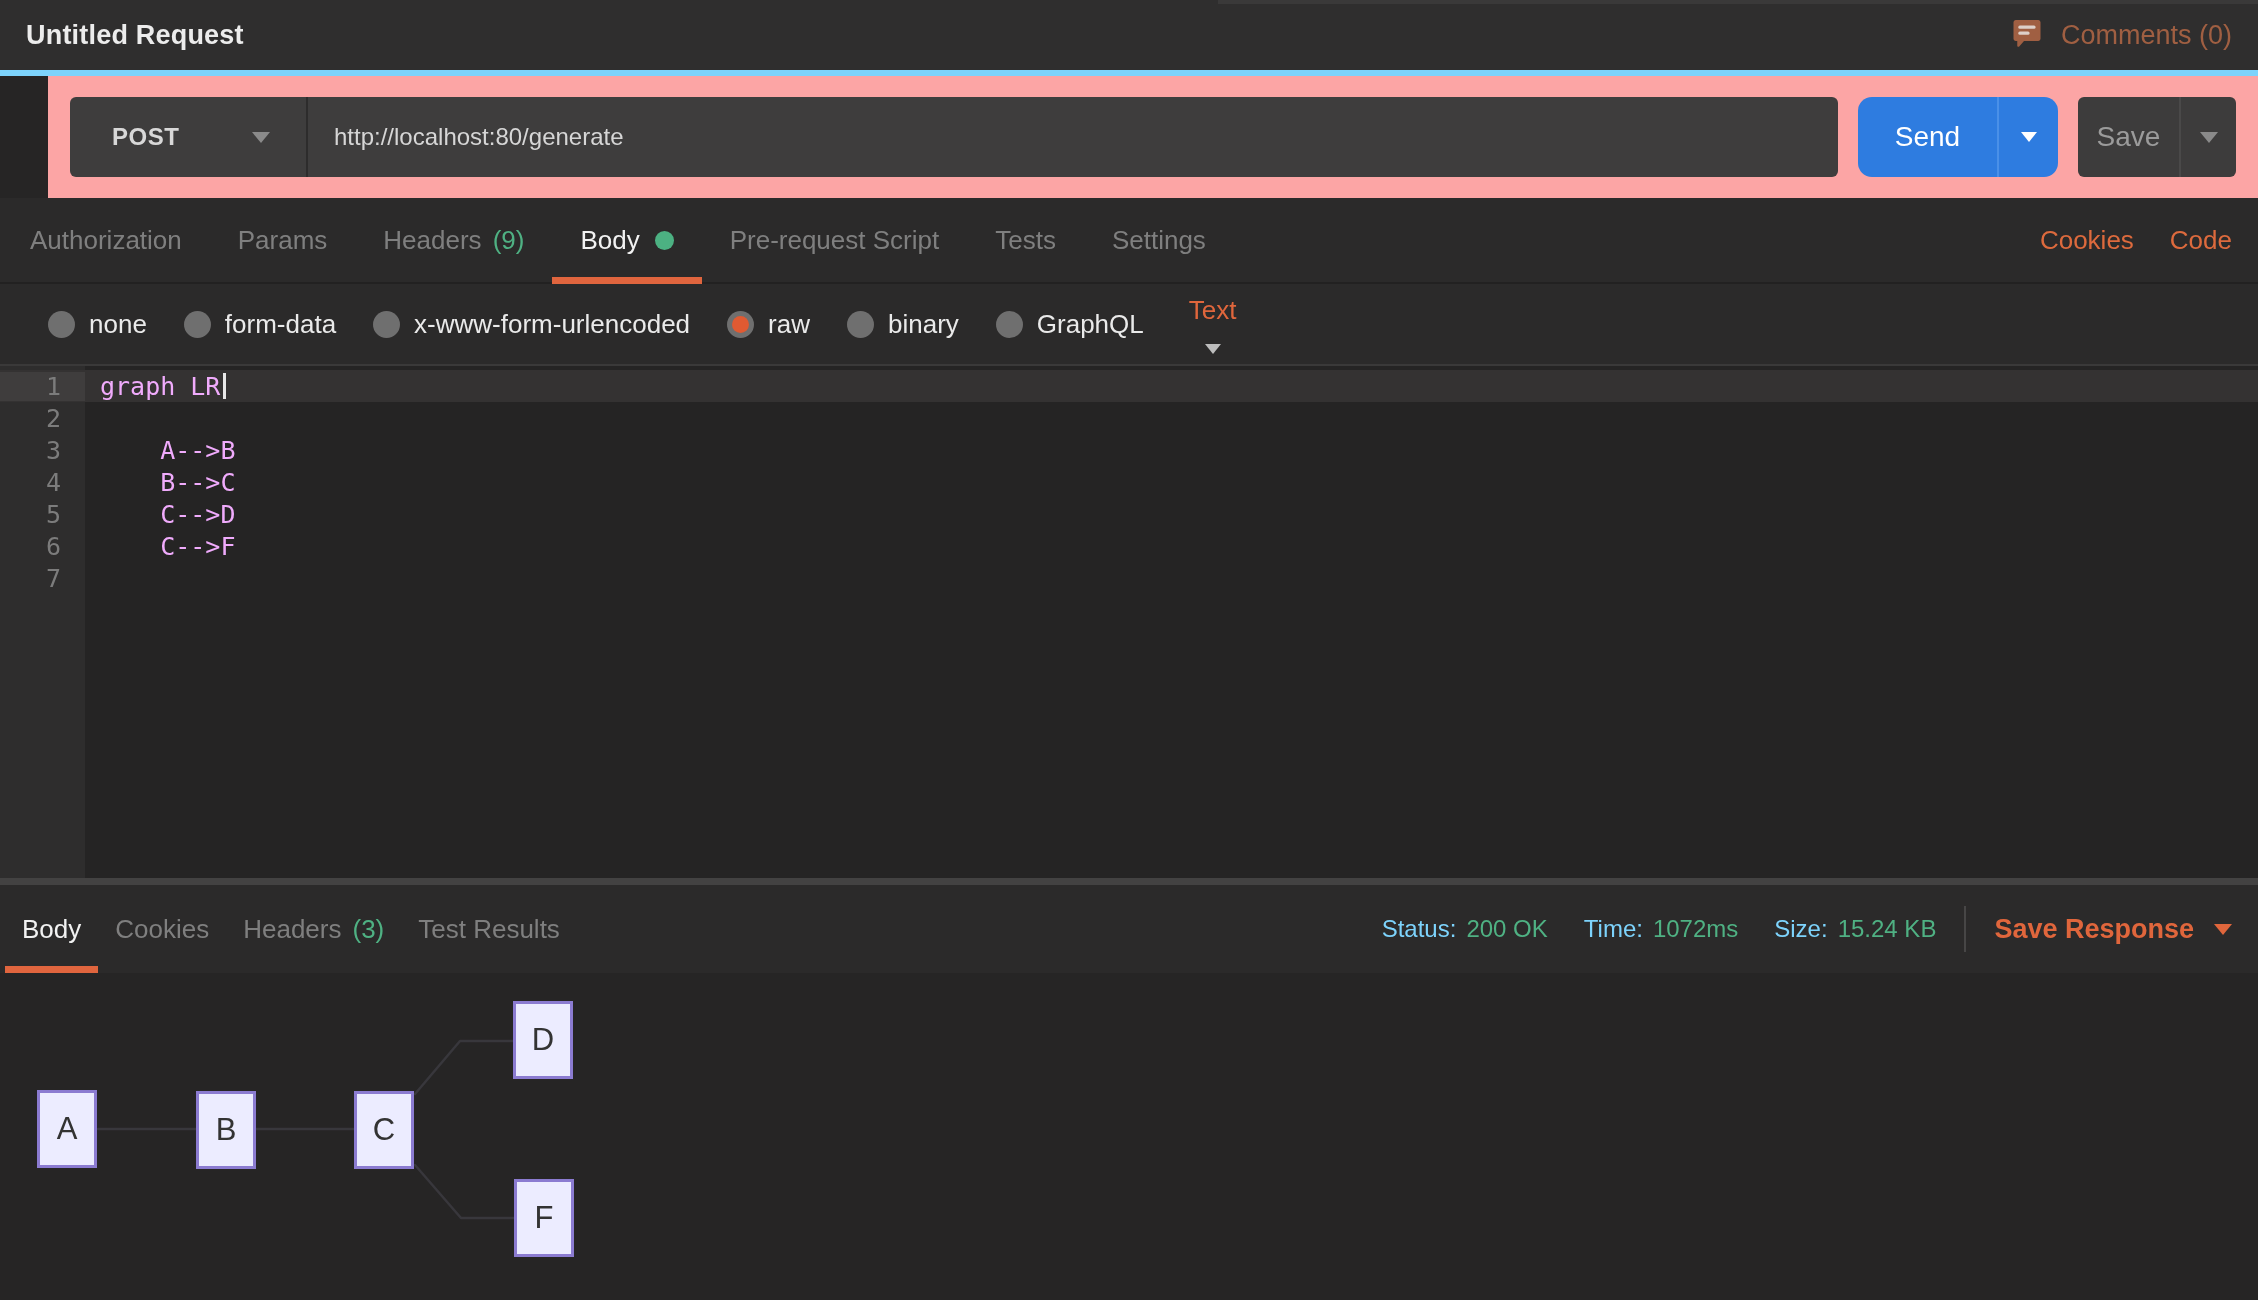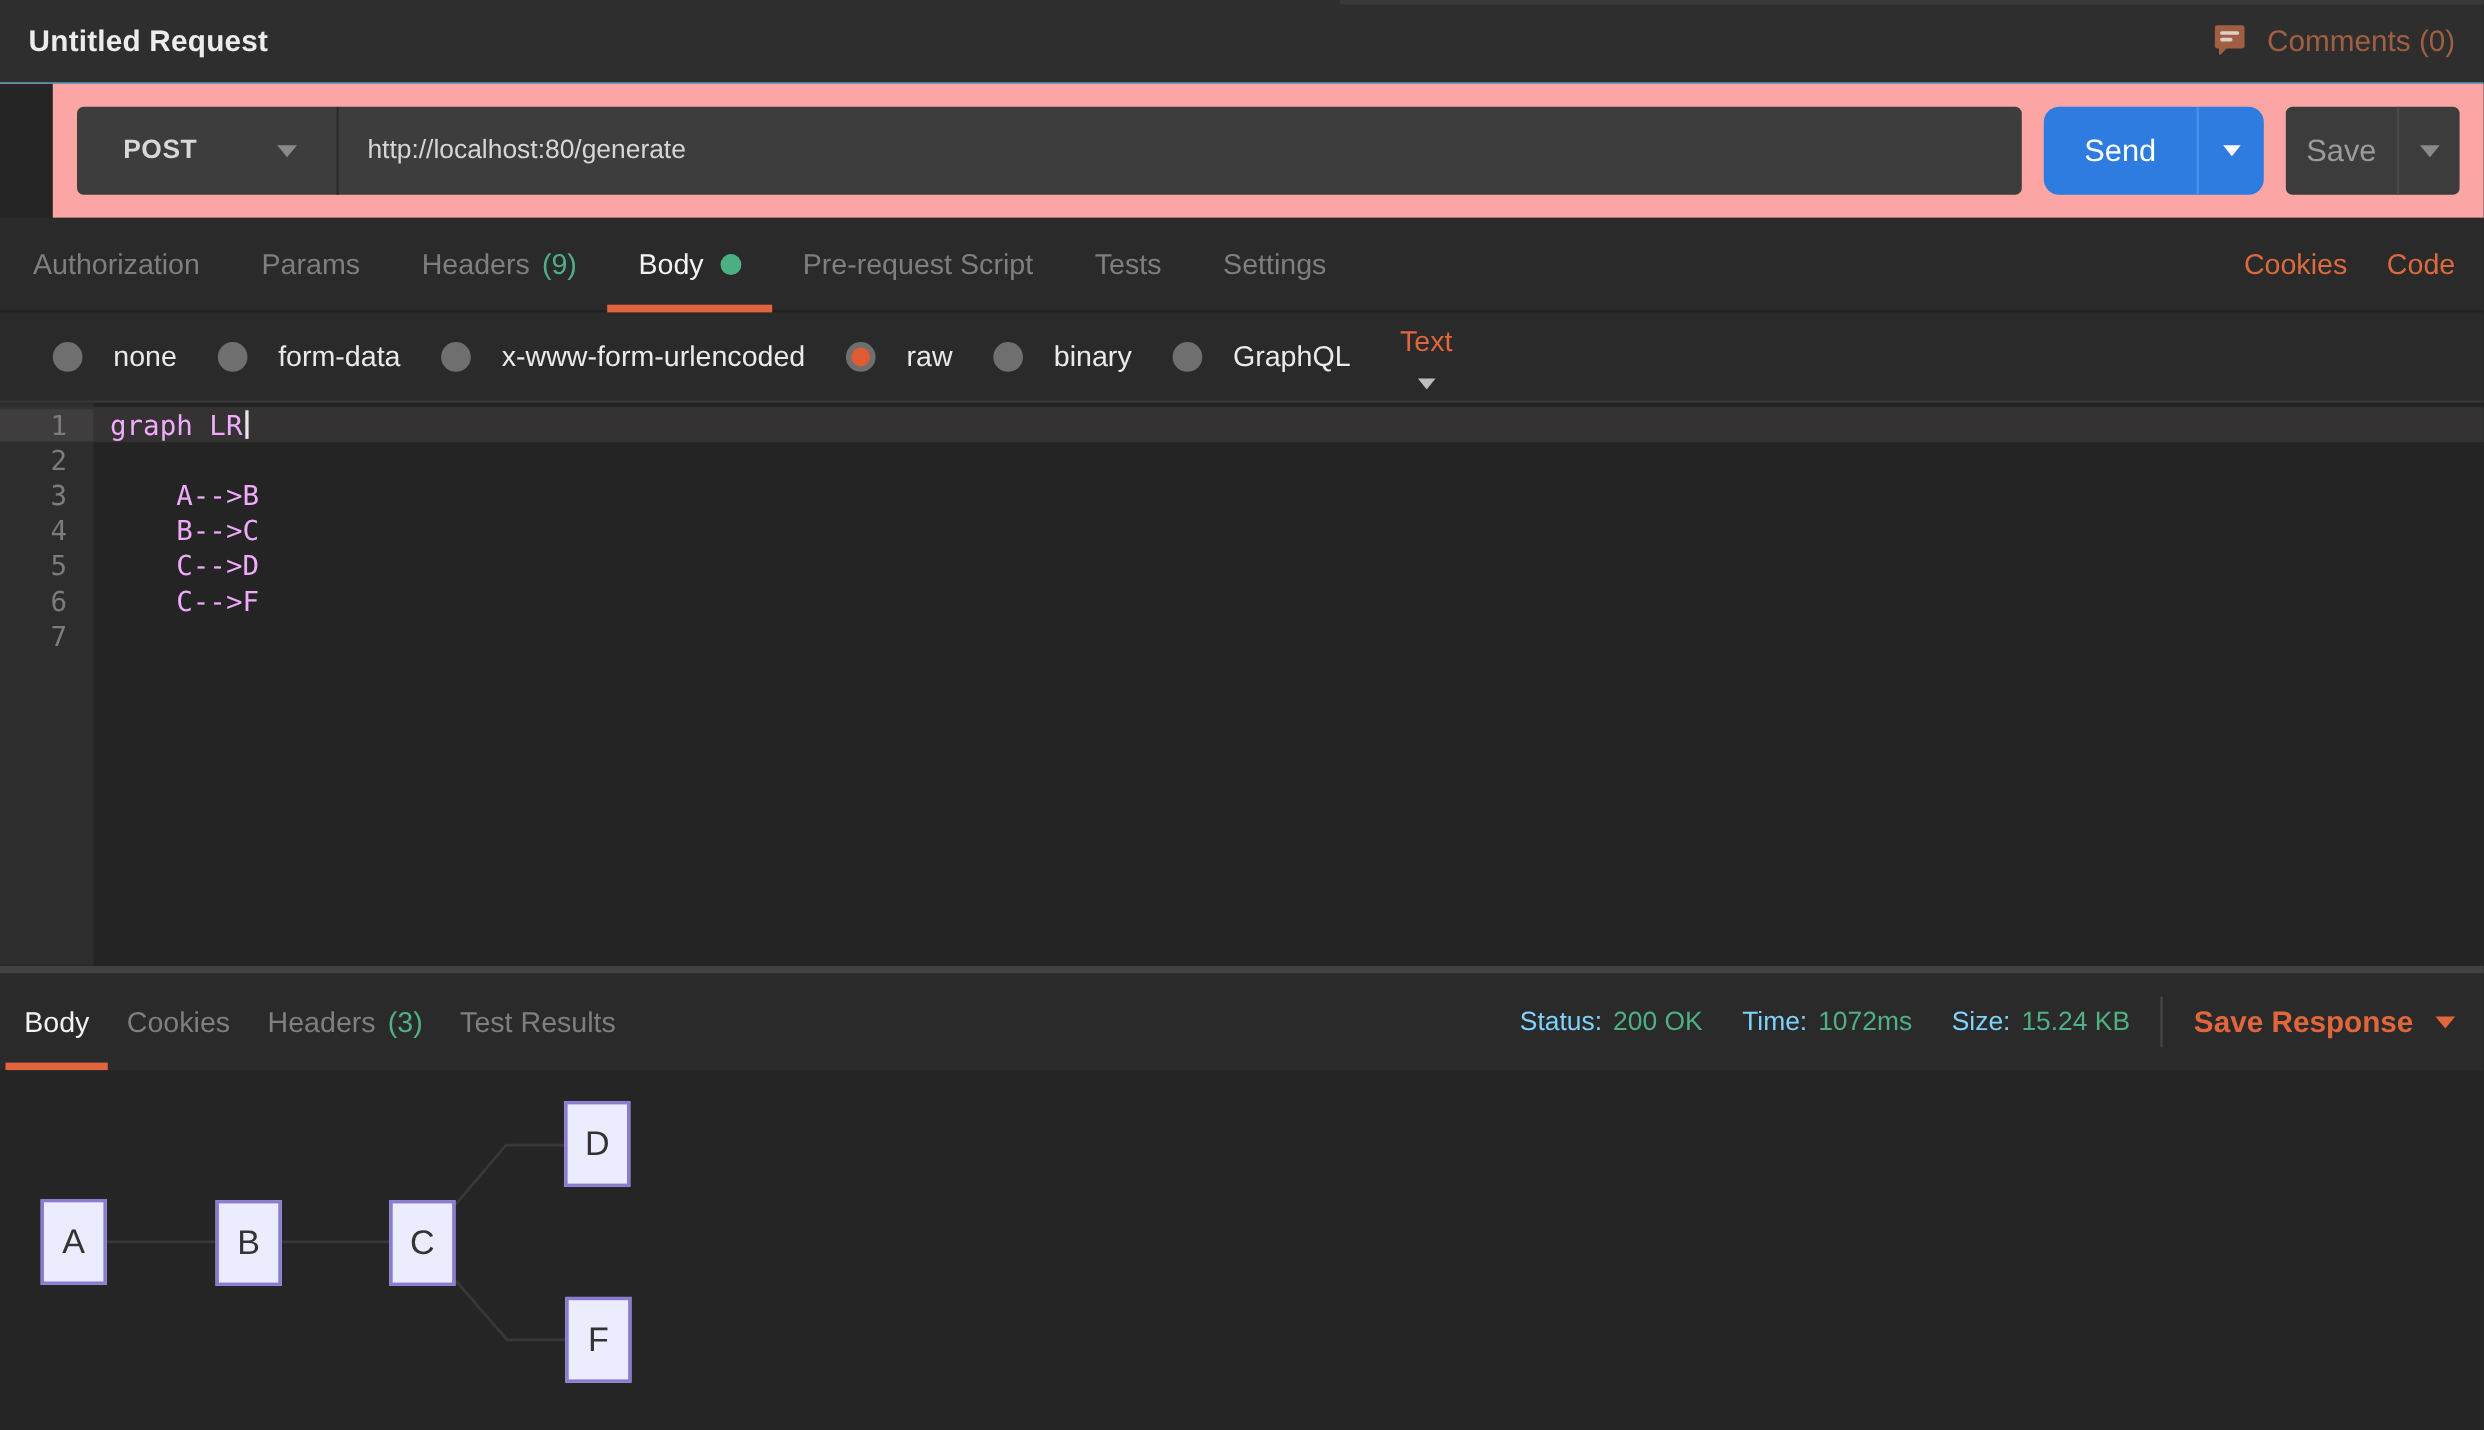--- a/index.html
+++ b/index.html
@@ -7,21 +7,21 @@
   body {
     background:#262525;
     font-family:"Liberation Sans", sans-serif;
     color:#e8e8e8;
     position:relative;
   }
 
   
   .topbar {
     height:76px; background:#2f2e2e; display:flex; align-items:center;
-    padding:16px 26px; position:relative; border-bottom:1px solid #7dd3fc;
+    padding:16px 26px; position:relative; border-bottom:6px solid #7dd3fc;
   }
   .topstrip { position:absolute; top:0; left:1218px; width:1040px; height:4px; background:#3a3939; }
   .title { font-size:27px; font-weight:700; color:#ececec; letter-spacing:.2px; }
   .comments { margin-left:auto; display:flex; align-items:center; gap:16px; color:#a05f42; font-size:27px; cursor:default; }
 
   
   .url-row { height:122px; background:#fca5a5; display:flex; align-items:center; padding:0 22px; gap:20px;margin-left:48px; }
   .input-group { flex:1; height:80px; background:#3e3d3d; border-radius:6px; display:flex; align-items:stretch; overflow:hidden; }
   .method { width:238px; display:flex; align-items:center; justify-content:space-between; padding:0 36px 0 42px; border-right:2px solid #2d2c2c; cursor:pointer; }
   .method-label { font-size:24px; font-weight:700; color:#d8d8d8; letter-spacing:.5px; }
@@ -42,21 +42,21 @@
   .tab { display:flex; align-items:center; padding:0 28px; font-size:26px; color:#7f7f7f; position:relative; cursor:pointer; white-space:nowrap; }
   .tab .count { color:#4fb183; margin-left:11px; }
   .tab.active { color:#f2f2f2; }
   .tab.active::after { content:""; position:absolute; left:0; right:0; bottom:-2px; height:7px; background:#e0653e; }
   .tab .dot { width:19px; height:19px; border-radius:50%; background:#4cb182; margin-left:15px; }
   .tabs-right { margin-left:auto; display:flex; align-items:center; gap:36px; font-size:26px; color:#dd6a3d; }
   .tabs-right span { cursor:pointer; }
 
   
   .options-row { height:80px; background:#2b2a2a; display:flex; align-items:center; padding-left:48px; gap:37px; font-size:26px; color:#eaeaea; }
-  .opt { display:flex; align-items:center; gap:28px; cursor:pointer; white-space:nowrap;text-align:right; }
+  .opt { display:flex; align-items:center; gap:14px; cursor:pointer; white-space:nowrap;text-align:right; }
   .radio { width:27px; height:27px; border-radius:50%; background:#6f6f6f; position:relative; flex:none; }
   .radio.checked::after { content:""; position:absolute; inset:5px; border-radius:50%; background:#e05a32; }
   .format { display:flex; align-items:center; gap:18px; margin-left:8px; cursor:pointer;flex-direction:column; }
   .format .label { color:#e0663c; }
   .format .caret-down { border-top-color:#bdbdbd; border-left-width:8px; border-right-width:8px; border-top-width:10px; }
 
   
   .editor { height:514px; background:#252424; border-top:2px solid #3a3939; position:relative; font-family:"DejaVu Sans Mono", monospace; font-size:25px; padding-top:4px; }
   .gutter-bg { position:absolute; top:0; left:0; width:85px; height:100%; background:#2e2d2d; }
   .line { display:flex; height:32px; align-items:center; position:relative; }

